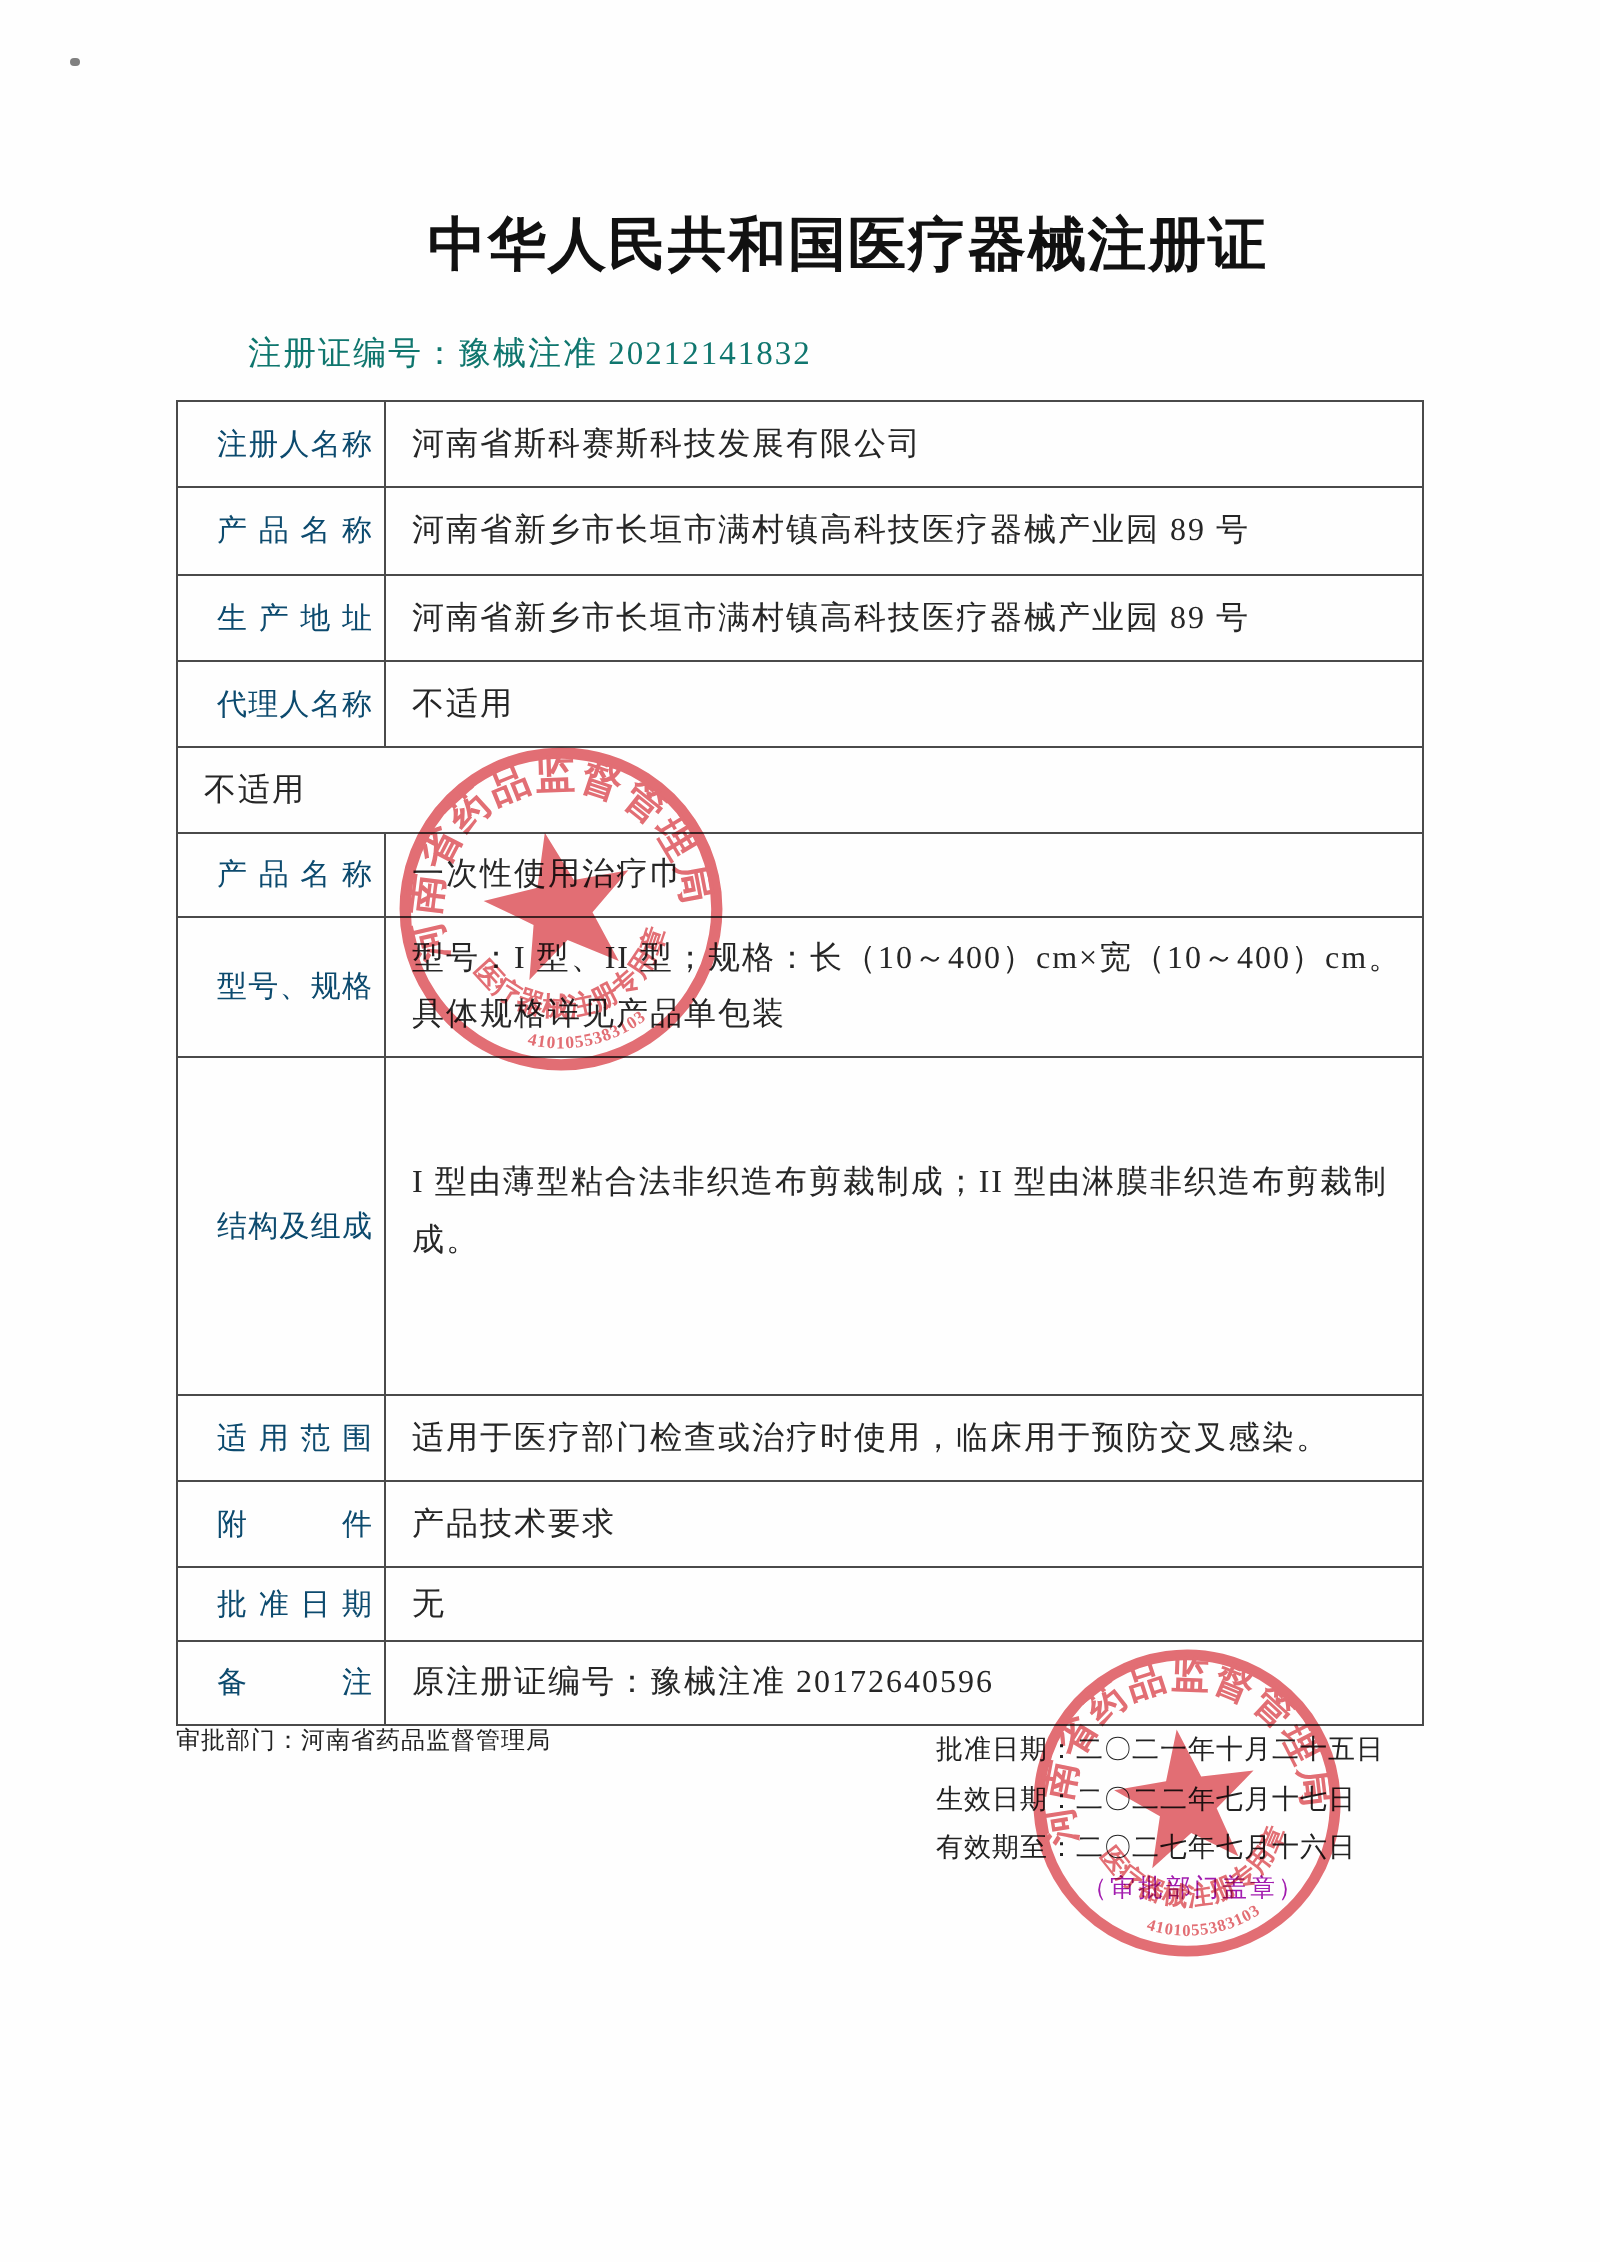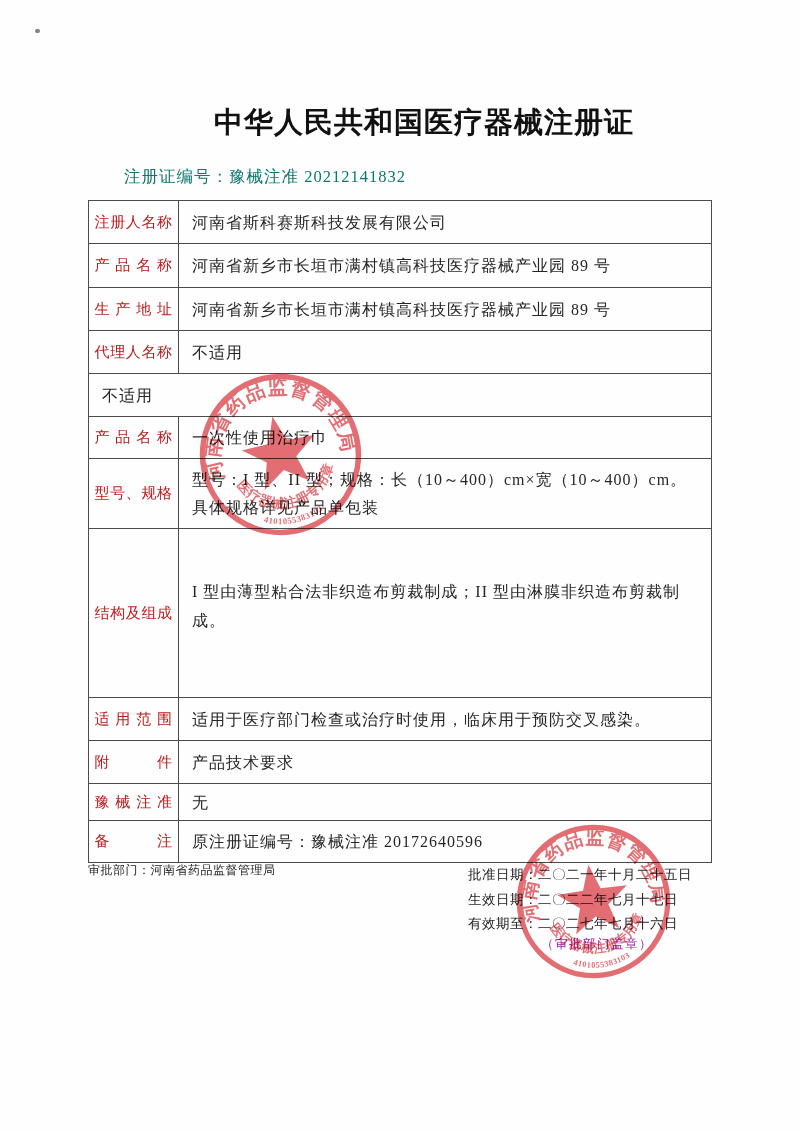--- a/index.html
+++ b/index.html
@@ -18,21 +18,21 @@
   }
   .cert-table{
     position:absolute;left:88px;top:200px;width:624px;box-sizing:border-box;
     border:1.6px solid #4a4a4a;
   }
   .trow{display:flex;border-bottom:1.2px solid #4a4a4a;box-sizing:border-box;}
   .trow:last-child{border-bottom:none;}
   .cell-label{
     width:90px;flex:0 0 90px;border-right:1.2px solid #4a4a4a;box-sizing:border-box;
     display:flex;align-items:center;justify-content:center;
-    font-size:15px;color:#b91c1c;letter-spacing:.5px;
+    font-size:15px;color:#0c4a6e;letter-spacing:.5px;margin-left:14px;
   }
   .cell-label span{display:inline-block;width:78px;text-align:justify;text-align-last:justify;}
   .cell-value{
     flex:1;box-sizing:border-box;padding-left:13px;padding-right:8px;
     display:flex;align-items:center;
     font-size:16px;color:#262626;letter-spacing:1px;line-height:27px;
   }
   .r1{height:43px}.r2{height:44px}.r3{height:43px}.r4{height:43px}
   .r5{height:43px}.r6{height:42px}.r7{height:70px}.r8{height:169px}
   .r9{height:43px}.r10{height:43px}.r11{height:37px}.r12{height:41px}
@@ -120,21 +120,21 @@
     <div class="cell-value">适用于医疗部门检查或治疗时使用，临床用于预防交叉感染。</div>
   </div>
   <div class="trow r10">
     <div class="cell-label">
         <span>附　件</span>
       </div>
     <div class="cell-value">产品技术要求</div>
   </div>
   <div class="trow r11">
     <div class="cell-label">
-        <span>豫械注准</span>
+        <span>批准日期</span>
       </div>
     <div class="cell-value">无</div>
   </div>
   <div class="trow r12">
     <div class="cell-label">
         <span>备　注</span>
       </div>
     <div class="cell-value">原注册证编号：豫械注准 20172640596</div>
   </div>
 </div>

